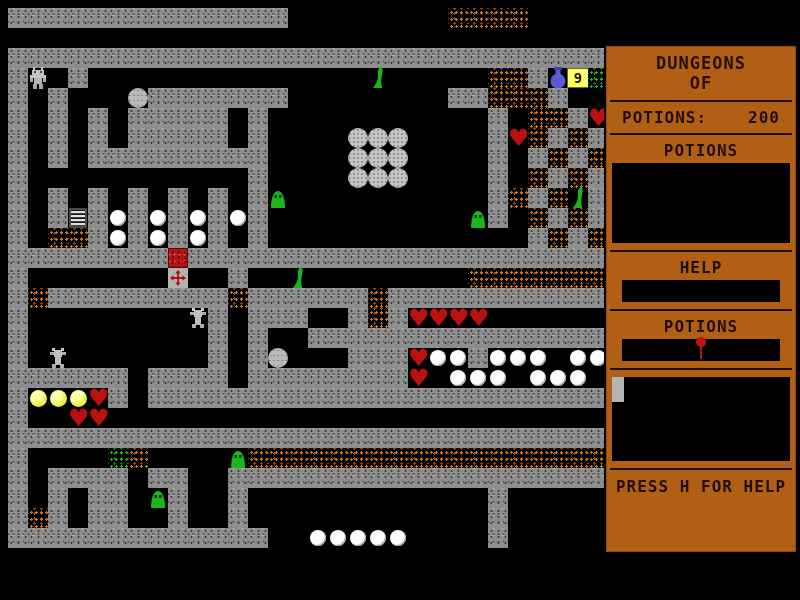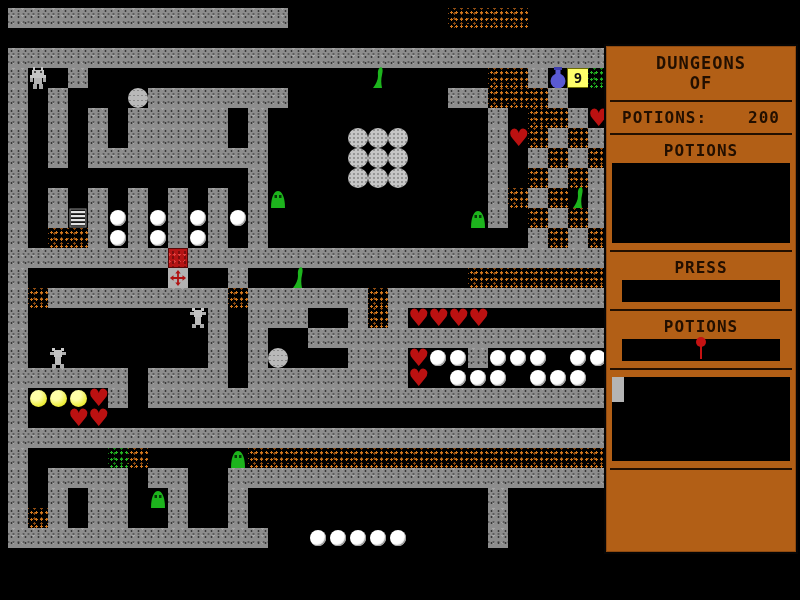--- a/index.html
+++ b/index.html
@@ -750,26 +750,27 @@
     </div>
     <div class="rule"></div>
     <div class="stat-row">
       <span>POTIONS:</span>
       <span>200</span>
     </div>
     <div class="rule"></div>
     <div class="section-label">POTIONS</div>
     <div class="slot-box"></div>
     <div class="rule"></div>
-    <div class="section-label">PRESS</div>
+    <div class="section-label">HELP</div>
     <div class="slot-bar"></div>
     <div class="rule"></div>
     <div class="section-label">POTIONS</div>
     <div class="slot-bar">
       <div class="pin"></div>
     </div>
     <div class="rule"></div>
     <div class="slot-box inv-box">
       <div class="inv-tab"></div>
     </div>
     <div class="rule"></div>
+    <div class="help-text">PRESS H FOR HELP</div>
   </aside>
 </div>
 
 </body></html>

